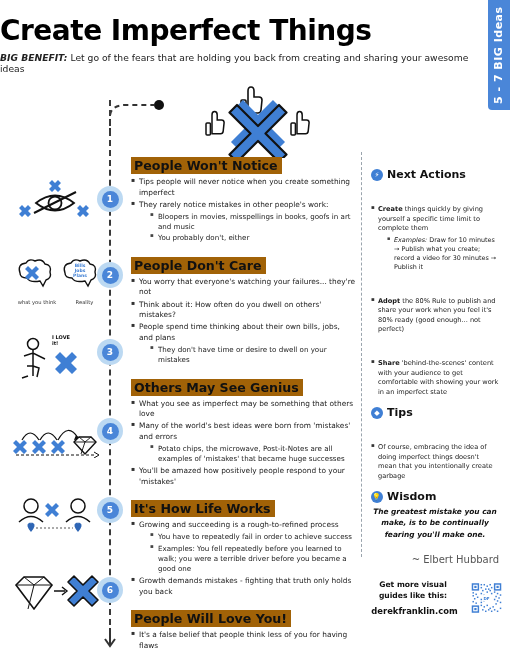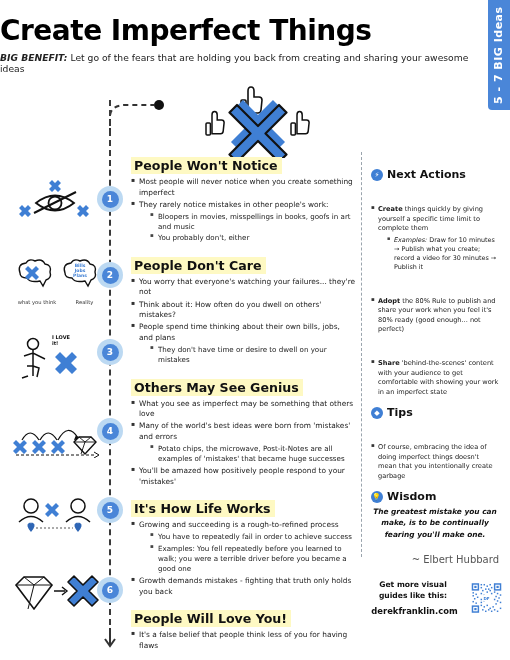--- a/index.html
+++ b/index.html
@@ -70,21 +70,21 @@
 
   
   .illus { position: absolute; left: 8px; width: 95px; text-align: center; }
   .illus-cap { font-size: 5.2px; color: #333; margin-top: 1px; }
 
   
   .content { position: absolute; left: 131px; top: 155px; width: 225px; }
   .sec { margin-bottom: 11px; }
   .sec-head {
     display: inline-block;
-    background: #fef9c3;
+    background: #a16207;
     font-size: 12.6px; font-weight: bold;
     padding: 1px 4px 1px 3px;
     margin-bottom: 3px;
     font-family: "DejaVu Sans", sans-serif;
     color: #111;
   }
   ul.l1 { list-style: none; margin: 0; padding: 0; }
   ul.l1 > li {
     position: relative; padding-left: 8px;
     font-size: 7.4px; line-height: 1.45; color: #1a1a1a;
@@ -308,21 +308,21 @@
       <path d="M46 26 L57 26 M54 22 l5 4 l-5 4" fill="none" stroke="#111" stroke-width="1.4"></path>
       <path d="M60 17 l6 -6 l9 9 l9 -9 l6 6 l-9 9 l9 9 l-6 6 l-9 -9 l-9 9 l-6 -6 l9 -9 Z" fill="#3f7fd4" stroke="#111" stroke-width="1.6" stroke-linejoin="round"></path>
     </svg>
   </div>
 
   <div class="content">
 
     <div class="sec">
       <div class="sec-head">People Won't Notice</div>
       <ul class="l1">
-        <li>Most people will never notice when you create something imperfect</li>
+        <li>Tips people will never notice when you create something imperfect</li>
         <li><span>They rarely notice mistakes in other people's work:</span>
           <ul class="l2">
             <li>Bloopers in movies, misspellings in books, goofs in art and music</li>
             <li>You probably don't, either</li>
           </ul>
         </li>
       </ul>
     </div>
 
     <div class="sec">

